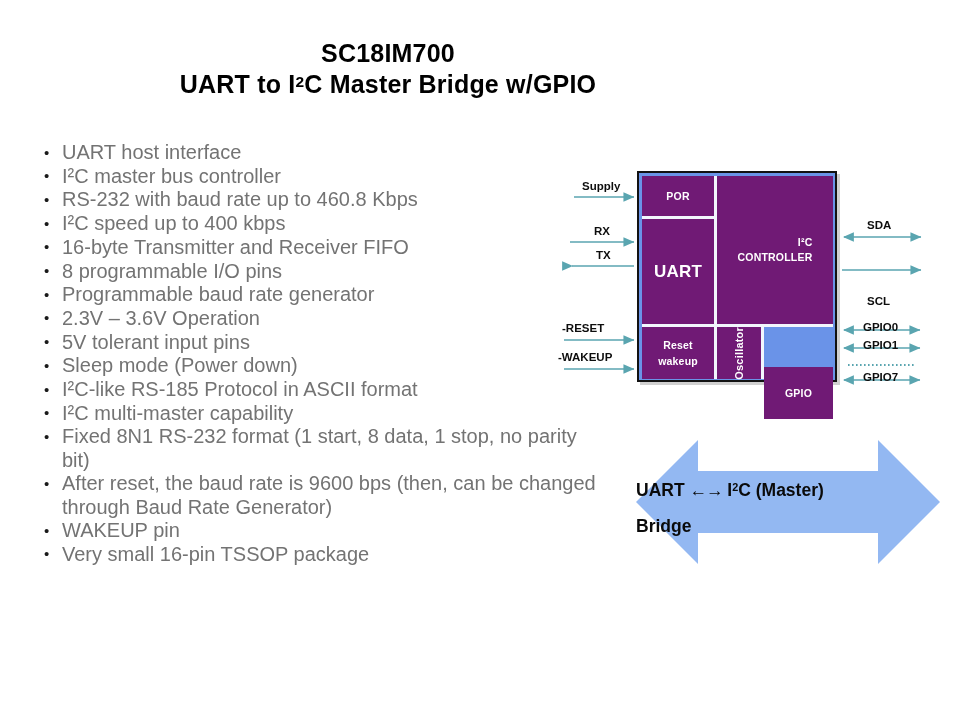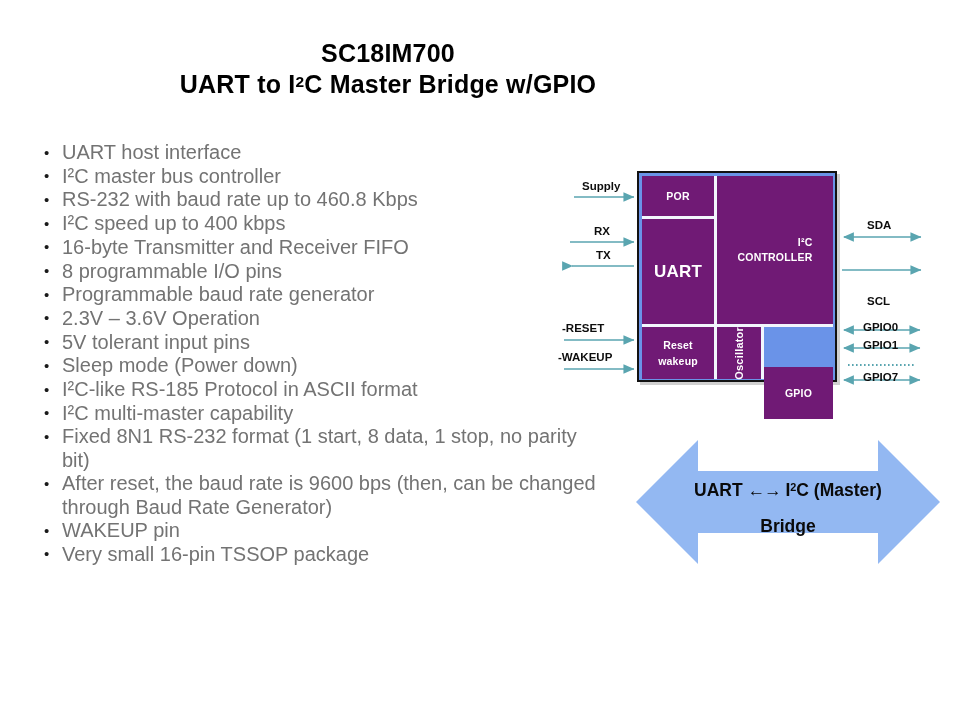--- a/index.html
+++ b/index.html
@@ -133,21 +133,20 @@
     top: 434px;
     width: 304px;
     height: 136px;
   }
   #bridge-banner svg { display: block; }
   #bridge-text {
     position: absolute;
     left: 0;
     top: 38px;
     width: 304px;
-    text-align: center;
   }
   .bridge-line {
     font-size: 17.5px;
     font-weight: bold;
     color: #0a0a0a;
     line-height: 36px;
     white-space: nowrap;
   }
   .bridge-line .arrows { letter-spacing: -1px; }
 </style>

